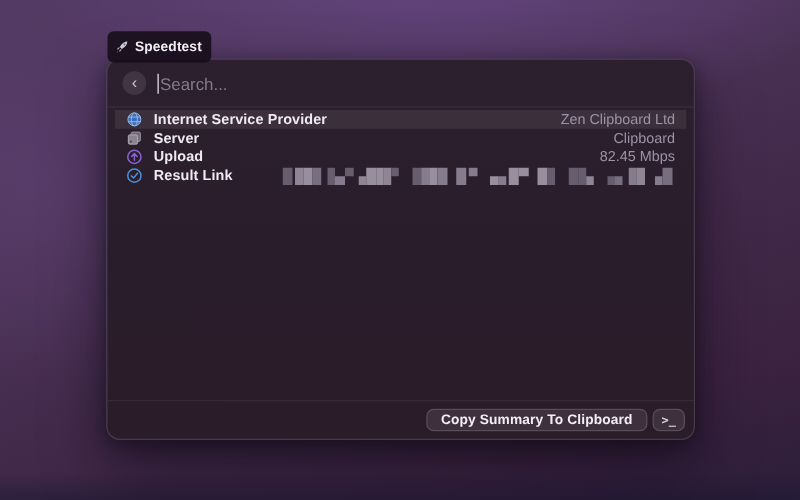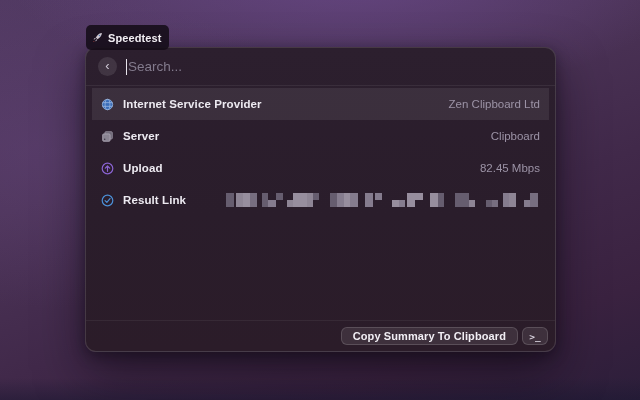--- a/index.html
+++ b/index.html
@@ -51,33 +51,33 @@
   }
   .back-btn {
     width: 19px; height: 19px; border-radius: 50%;
     background: rgba(255,255,255,0.10);
     border: none;
     color: #cfc9d6; font-size: 13px; line-height: 1;
     display: flex; align-items: center; justify-content: center;
     cursor: pointer; flex: 0 0 auto;
     padding-bottom: 2px;
   }
-  .search-wrap { display:flex; align-items:center; flex:1; gap:1px; }
+  .search-wrap { display:flex; align-items:flex-end; flex:1; gap:1px; }
   .caret { width: 1px; height: 16px; background: #e8e4ec; flex: 0 0 auto; }
   .search-input {
     flex: 1; background: transparent; border: none; outline: none;
     color: #ece8f0; font-size: 13.5px; font-family: "Liberation Sans", sans-serif;
   }
   .search-input::placeholder { color: #837b8d; opacity: 1; }
   .divider { height: 1px; background: rgba(255,255,255,0.07); flex: 0 0 1px; }
 
   
   .list { padding: 2px 6px; }
   .row {
-    height: 32px; display: flex; align-items: center;
+    height: 15px; display: flex; align-items: center;
     padding: 0 9px; gap: 9px; border-radius: 0;
     cursor: pointer;
   }
   .row.selected { background: rgba(255,255,255,0.08); }
   .row .ric { width: 13px; height: 13px; flex: 0 0 auto; display:flex; align-items:center; justify-content:center; }
   .row .rlabel {
     color: #edeaf1; font-size: 11.5px; font-weight: 700; letter-spacing: 0.1px;
     white-space: nowrap;
   }
   .row .rvalue {

